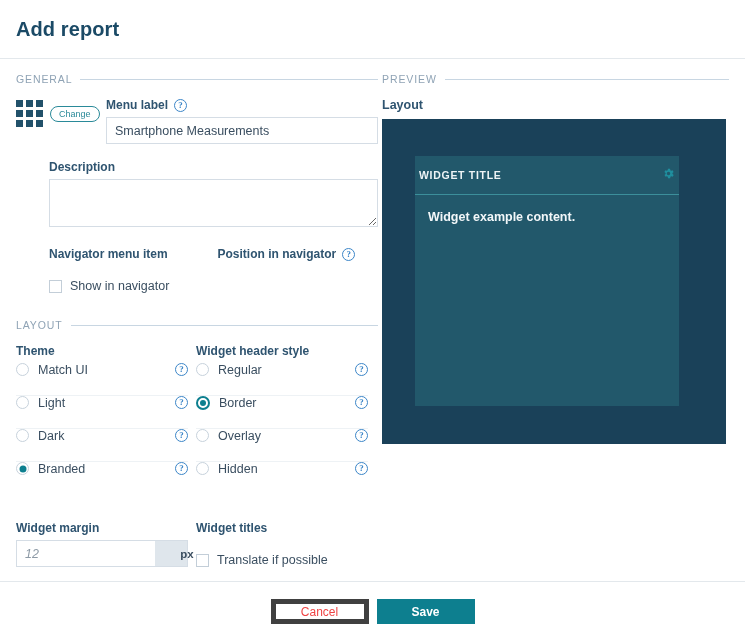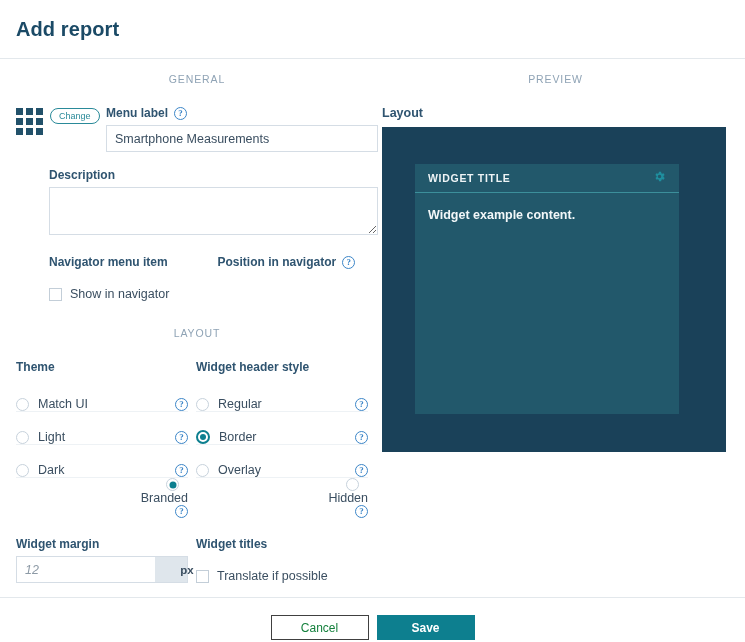--- a/index.html
+++ b/index.html
@@ -31,21 +31,20 @@
   .col-right { width: 367px; padding: 14px 16px 0 4px; }
 
   
   .legend {
     display: flex; align-items: center;
     gap: 8px;
     font-size: 10.5px;
     letter-spacing: 0.9px;
     color: #8fa3b5;
     margin-bottom: 13px;
-    flex-direction: column;
   }
   .legend .line { flex: 1; height: 1px; background: #c8d6e2; }
 
   
   .field-label {
     font-size: 12px; font-weight: bold; color: #2f5470;
     display: flex; align-items: center; gap: 6px;
     margin-bottom: 5px;
   }
 
@@ -66,21 +65,21 @@
     font-size: 12.5px; color: #3a4e60;
     padding: 0 8px; outline: none;
   }
   .txt::placeholder { color: #8d9aa6; }
   textarea.txt {
     height: 48px; padding: 6px 8px; resize: vertical;
   }
 
   
   .menurow { display: flex; align-items: flex-start; }
-  .icon-col { width: 90px; padding-top: 2px; display:flex; align-items:flex-start; gap:7px;}
+  .icon-col { width: 90px; padding-top: 2px; display:flex; align-items:center; gap:7px;}
   .grid-icon {
     display: grid; grid-template-columns: repeat(3, 7px);
     grid-template-rows: repeat(3, 7px); gap: 3px;
   }
   .grid-icon i { background: #22516a; display: block; }
   .change-pill {
     border: 1px solid #2a8a99; color: #2a8a99;
     border-radius: 10px; font-size: 9px;
     padding: 2px 8px; background: #fff; cursor: pointer;
     white-space: nowrap;
@@ -102,25 +101,25 @@
     height: 27px;
   }
   .cbx {
     width: 13px; height: 13px; flex: 0 0 13px;
     border: 1px solid #c3ced8; background: #fff;
   }
 
   
   .radio-col { width: 172px; }
   .radio-row {
-    display: flex; align-items: flex-end;
+    display: flex; align-items: flex-start;
     height: 33px; border-bottom: 1px solid #eef2f5;
     cursor: pointer;
   }
-  .radio-row:last-child { border-bottom: none; flex-direction: column; }
+  .radio-row:last-child { border-bottom: none; }
   .radio {
     width: 13px; height: 13px; flex: 0 0 13px;
     border: 1px solid #c7d2dc; border-radius: 50%;
     background: #fff; position: relative; margin-right: 9px;
   }
   .radio.sel-dot::after {
     content: ""; position: absolute; left: 50%; top: 50%;
     width: 7px; height: 7px; border-radius: 50%;
     background: #0d7f8f; transform: translate(-50%, -50%);
   }
@@ -153,43 +152,43 @@
   .canvas {
     width: 344px; height: 325px;
     background: #1a4159; padding: 22px;
   }
   .widget {
     margin: 15px 0 0 11px;
     width: 264px; height: 250px;
     background: #22586b;
   }
   .widget-head {
-    height: 29px; display: flex; align-items: center;
+    height: 39px; display: flex; align-items: center;
     justify-content: space-between;
-    padding: 0 13px; border-bottom: 1px solid #3c8f9b; text-align: right;
+    padding: 0 4px; border-bottom: 1px solid #3c8f9b; text-align: right;
   }
   .widget-title {
     color: #eef4f6; font-size: 10.5px;
     font-weight: bold; letter-spacing: 0.7px;
   }
   .widget-body { padding: 15px 13px; color: #f2f7f9; font-size: 12.5px; font-weight: bold; }
 
   
   .footer-rule { border-top: 1px solid #e3e8ec; margin-top: 14px; }
   .footer {
     display: flex; justify-content: center; gap: 8px;
     padding-top: 17px;
   }
   .btn {
     width: 98px; height: 25px;
     font-size: 12px; cursor: pointer;
     font-family: "Liberation Sans", sans-serif;
     display: flex; align-items: center; justify-content: center;
   }
-  .btn-cancel { background: #fff; border: 1px solid #404040; color: #15803d; }
+  .btn-cancel { background: #fff; border: 5px solid #404040; color: #ef4444; }
   .btn-save   { background: #0d7f8f; border: 1px solid #0d7f8f; color: #fff; font-weight: bold; }
 </style>
 </head>
 <body>
 
 <div class="page-title">Add report</div>
 <div class="title-rule"></div>
 
 <div class="body-wrap">
 

